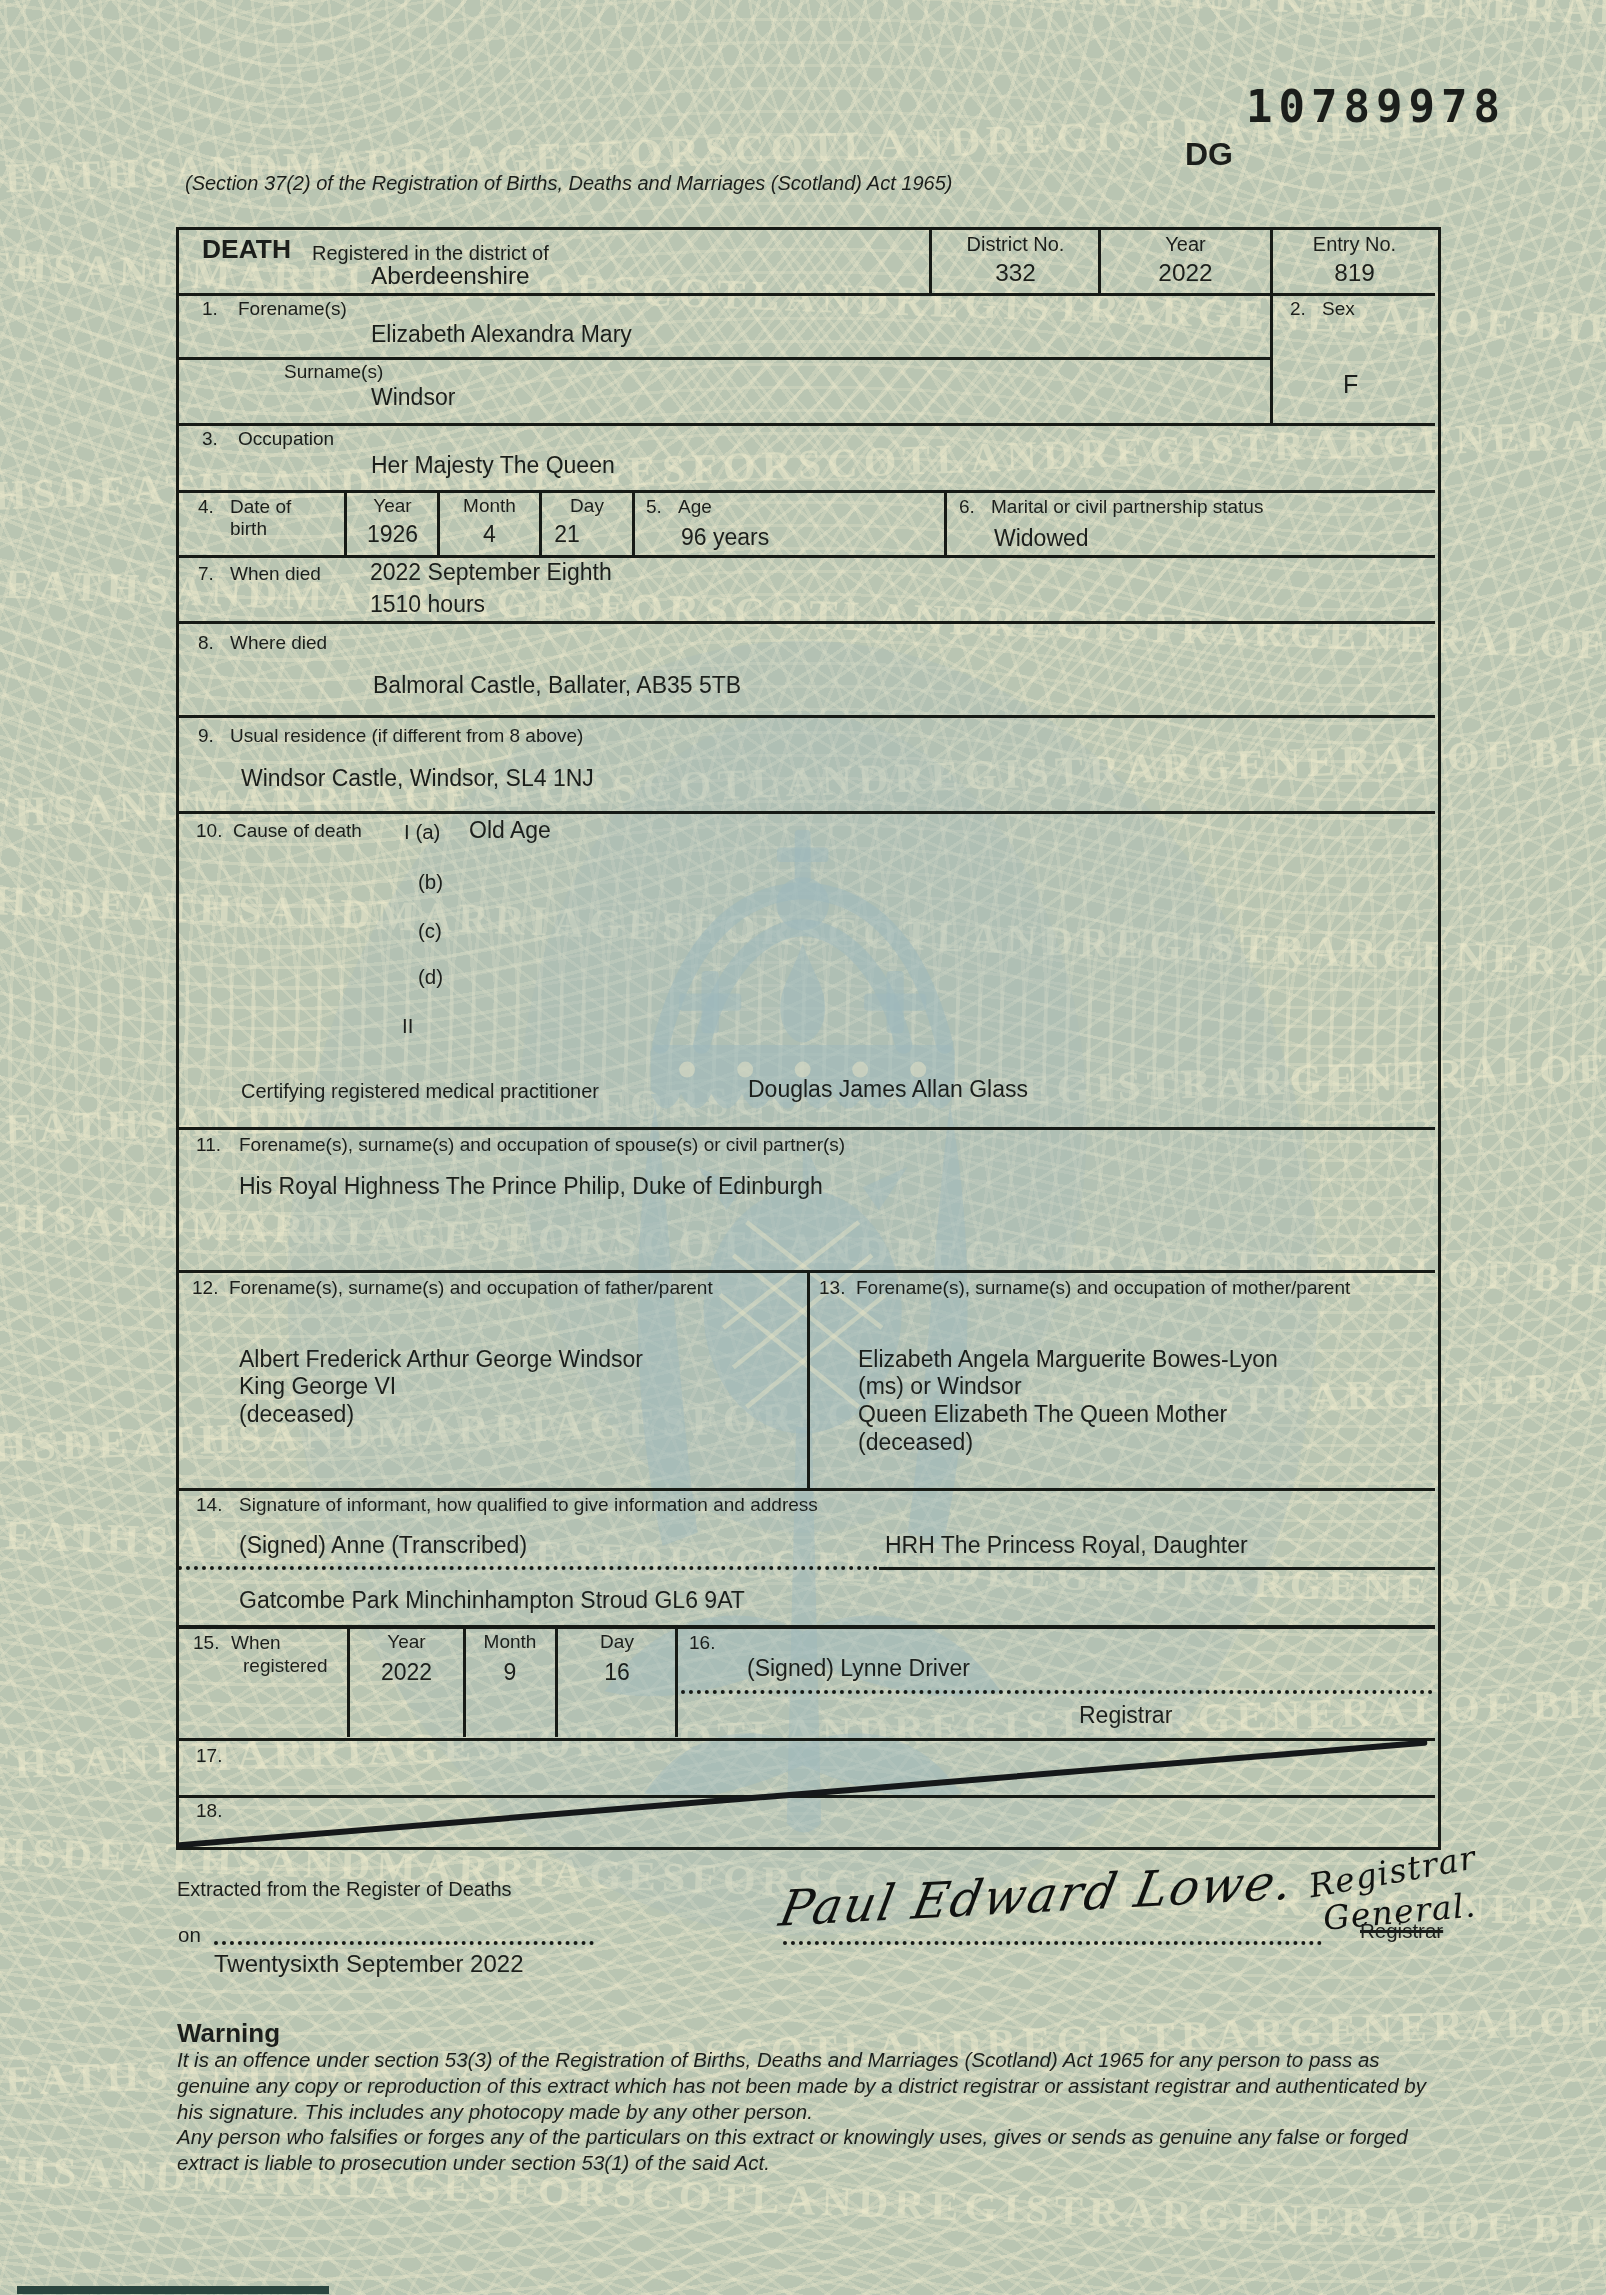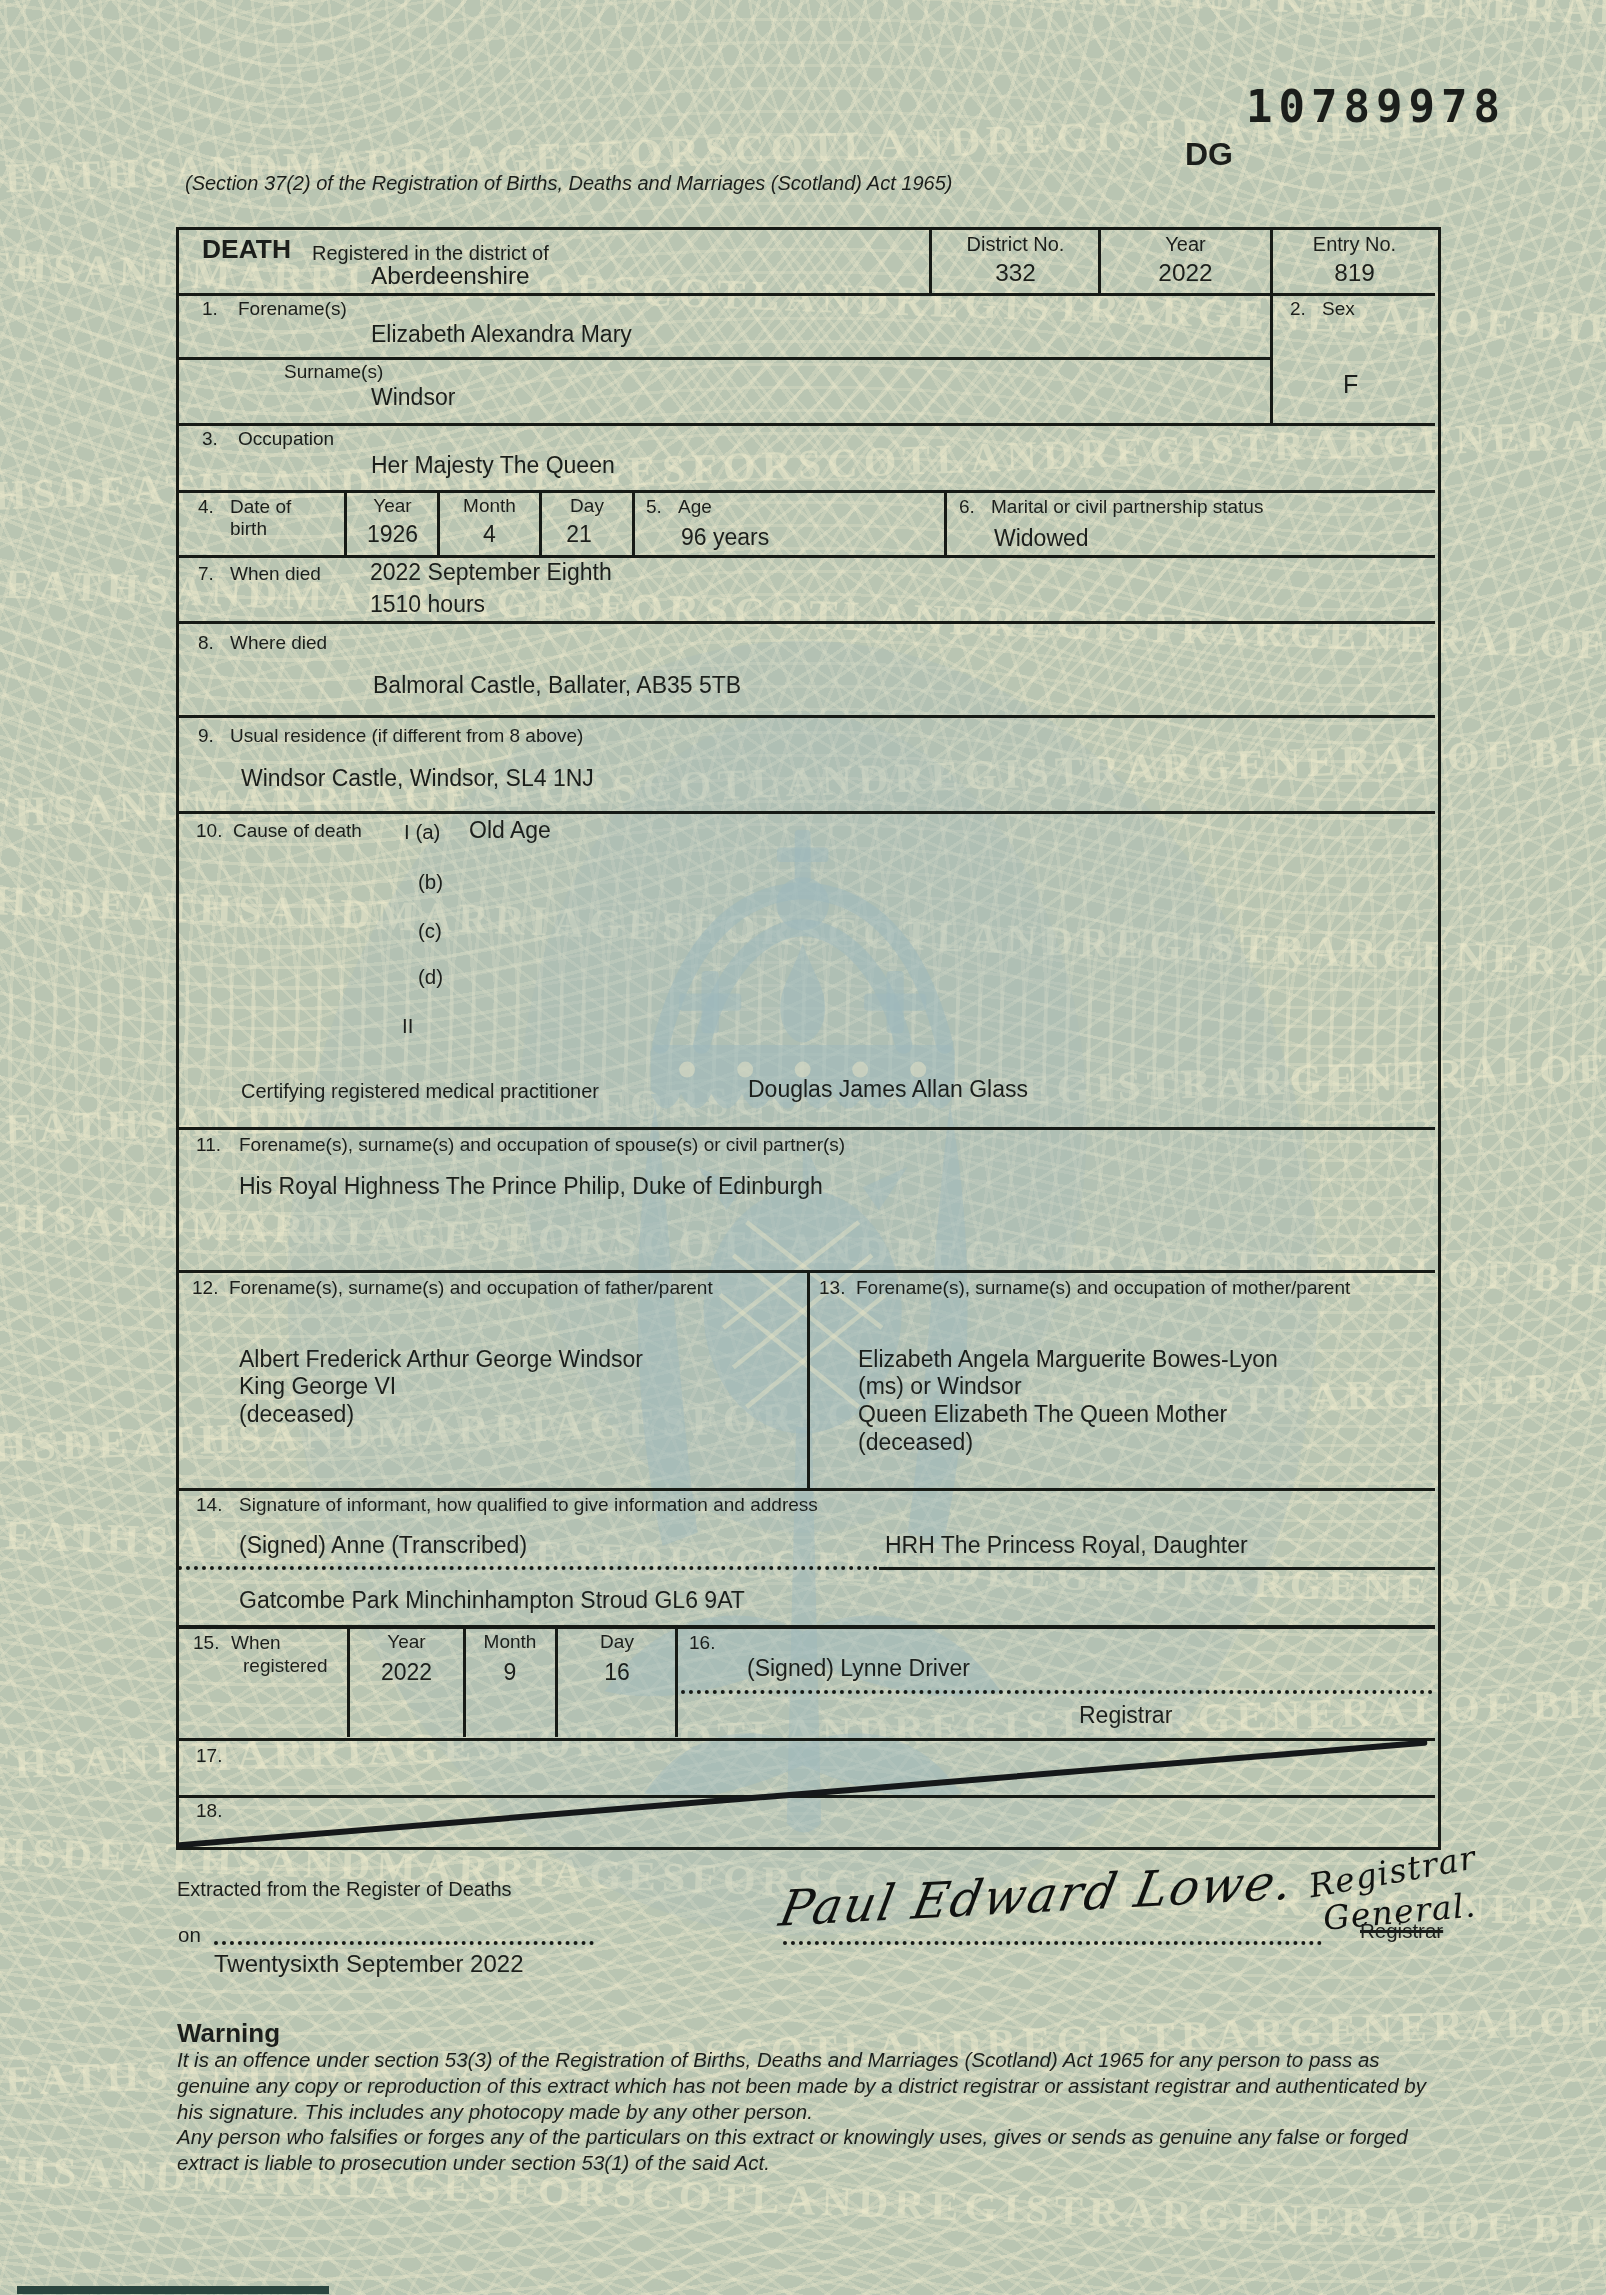--- a/index.html
+++ b/index.html
@@ -171,21 +171,21 @@
   <div class="t val" style="left:371px;top:453px;">Her Majesty The Queen</div>
 
   <div class="t lbl" style="left:198px;top:497px;">4.</div>
   <div class="t lbl" style="left:230px;top:497px;">Date of</div>
   <div class="t lbl" style="left:230px;top:519px;">birth</div>
   <div class="t lbl center" style="left:347px;top:496px;width:91px;">Year</div>
   <div class="t val center" style="left:347px;top:522px;width:91px;">1926</div>
   <div class="t lbl center" style="left:440px;top:496px;width:99px;">Month</div>
   <div class="t val center" style="left:440px;top:522px;width:99px;">4</div>
   <div class="t lbl center" style="left:542px;top:496px;width:90px;">Day</div>
-  <div class="t val center" style="left:526px;top:522px;width:106px;">21</div>
+  <div class="t val center" style="left:514px;top:522px;width:106px;">21</div>
   <div class="t lbl" style="left:646px;top:497px;">5.</div>
   <div class="t lbl" style="left:678px;top:497px;">Age</div>
   <div class="t val" style="left:681px;top:525px;">96 years</div>
   <div class="t lbl" style="left:959px;top:497px;">6.</div>
   <div class="t lbl" style="left:991px;top:497px;">Marital or civil partnership status</div>
   <div class="t val" style="left:994px;top:526px;">Widowed</div>
 
   <div class="t lbl" style="left:198px;top:564px;">7.</div>
   <div class="t lbl" style="left:230px;top:564px;">When died</div>
   <div class="t val" style="left:370px;top:560px;">2022 September Eighth</div>

